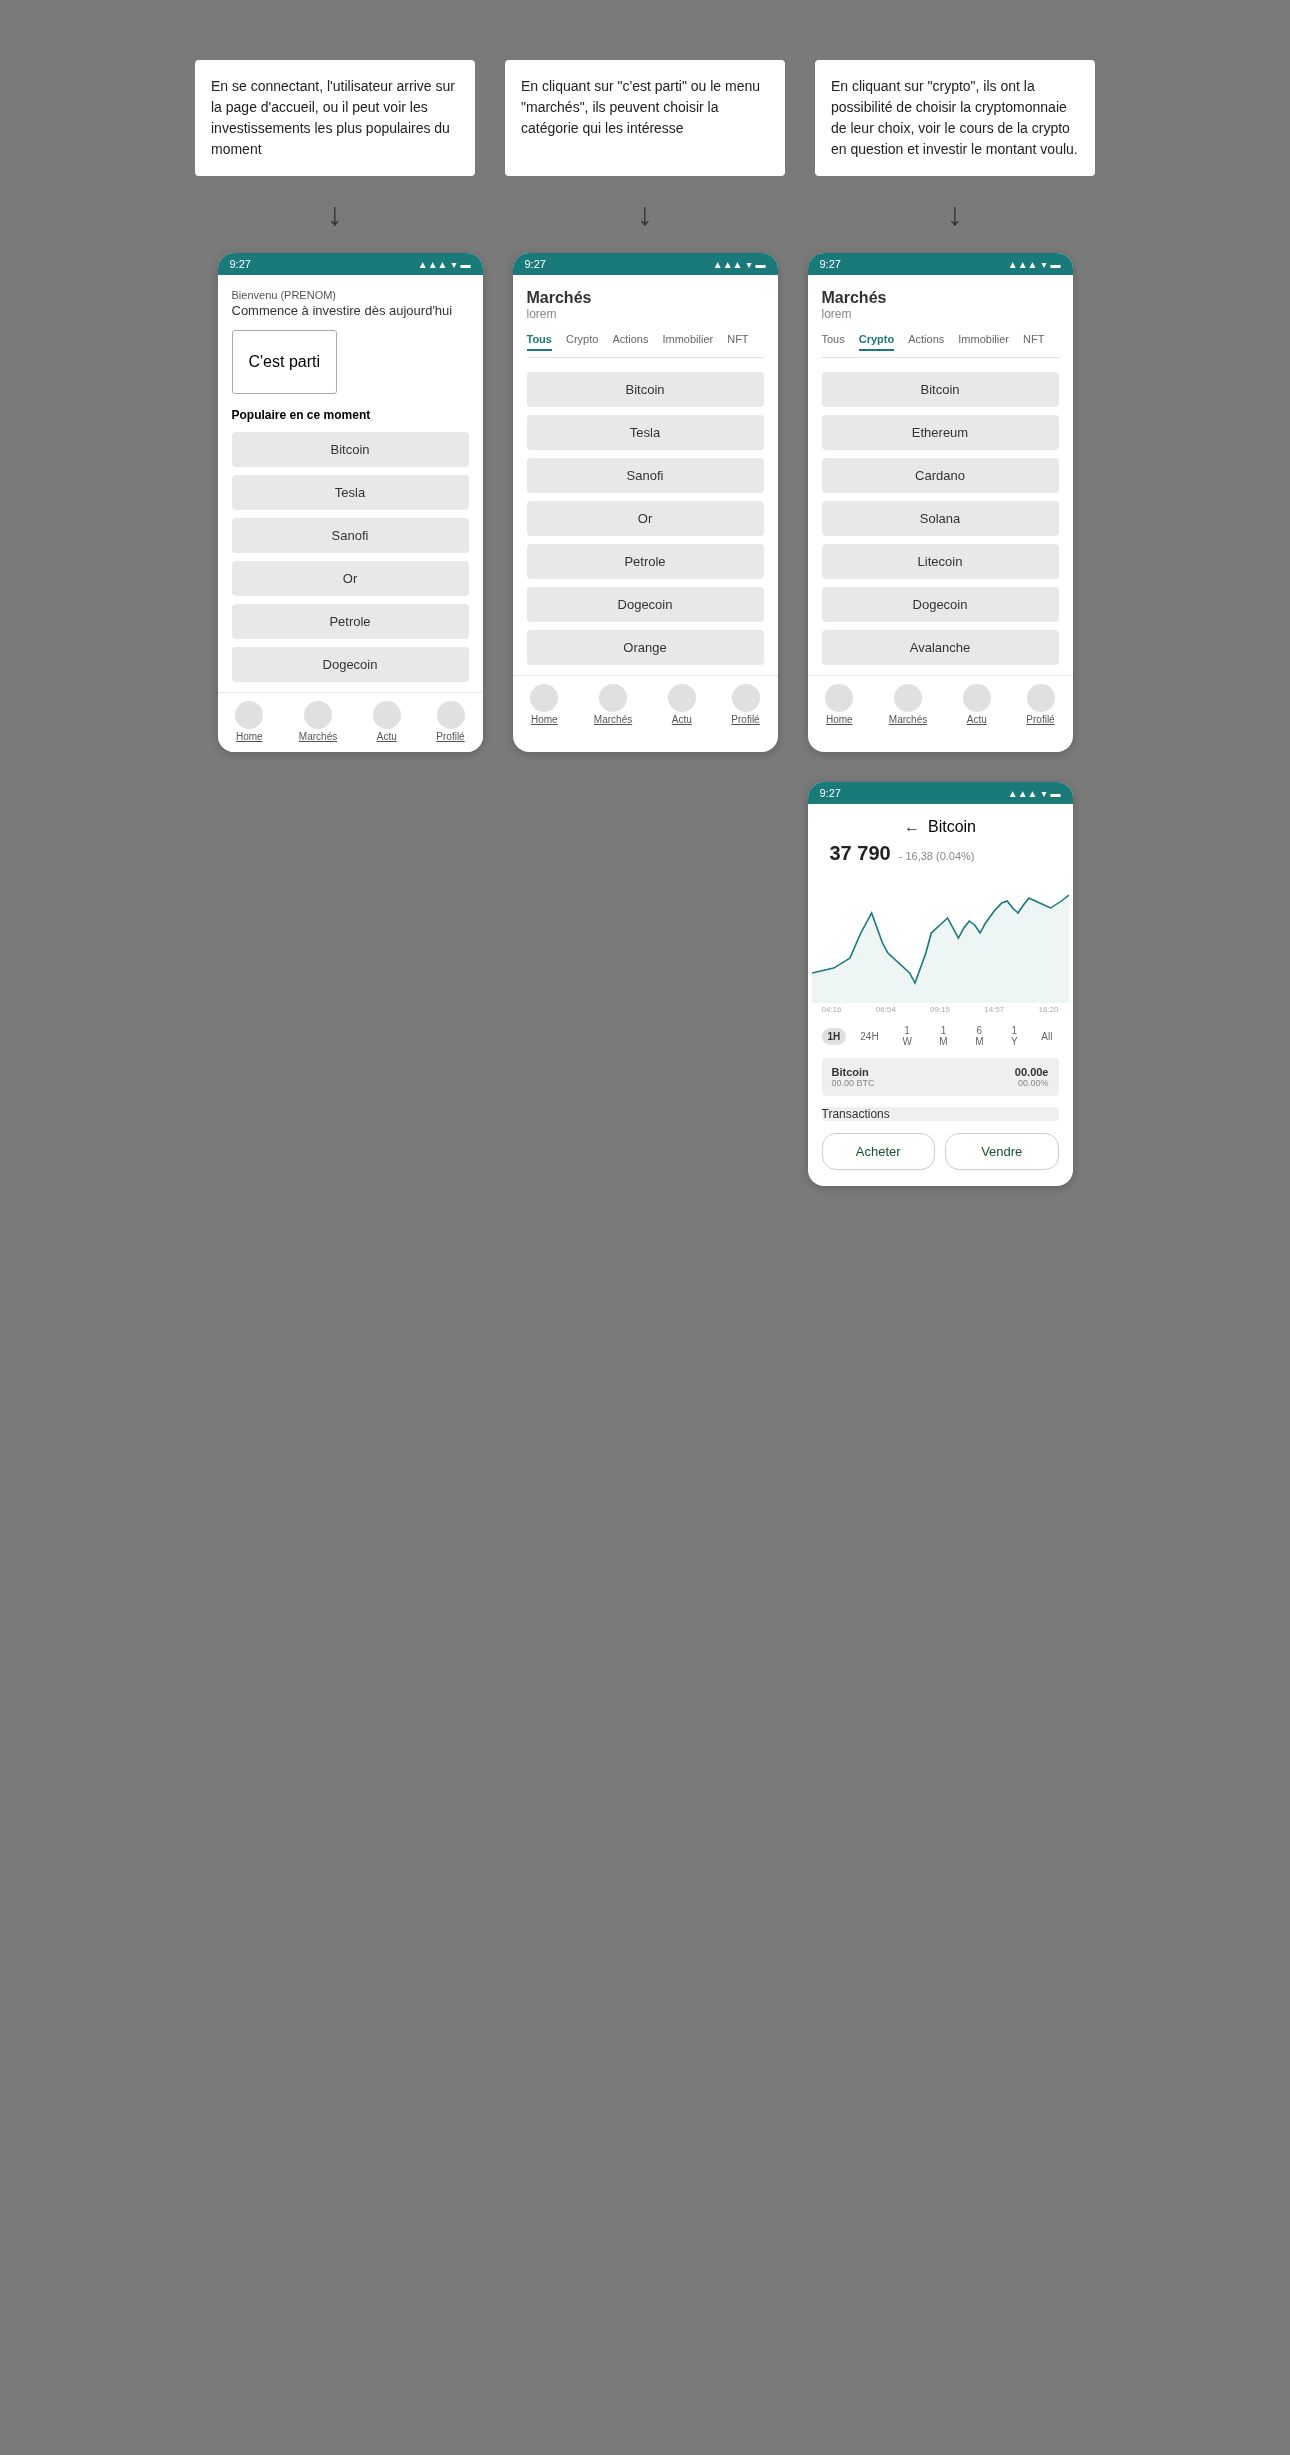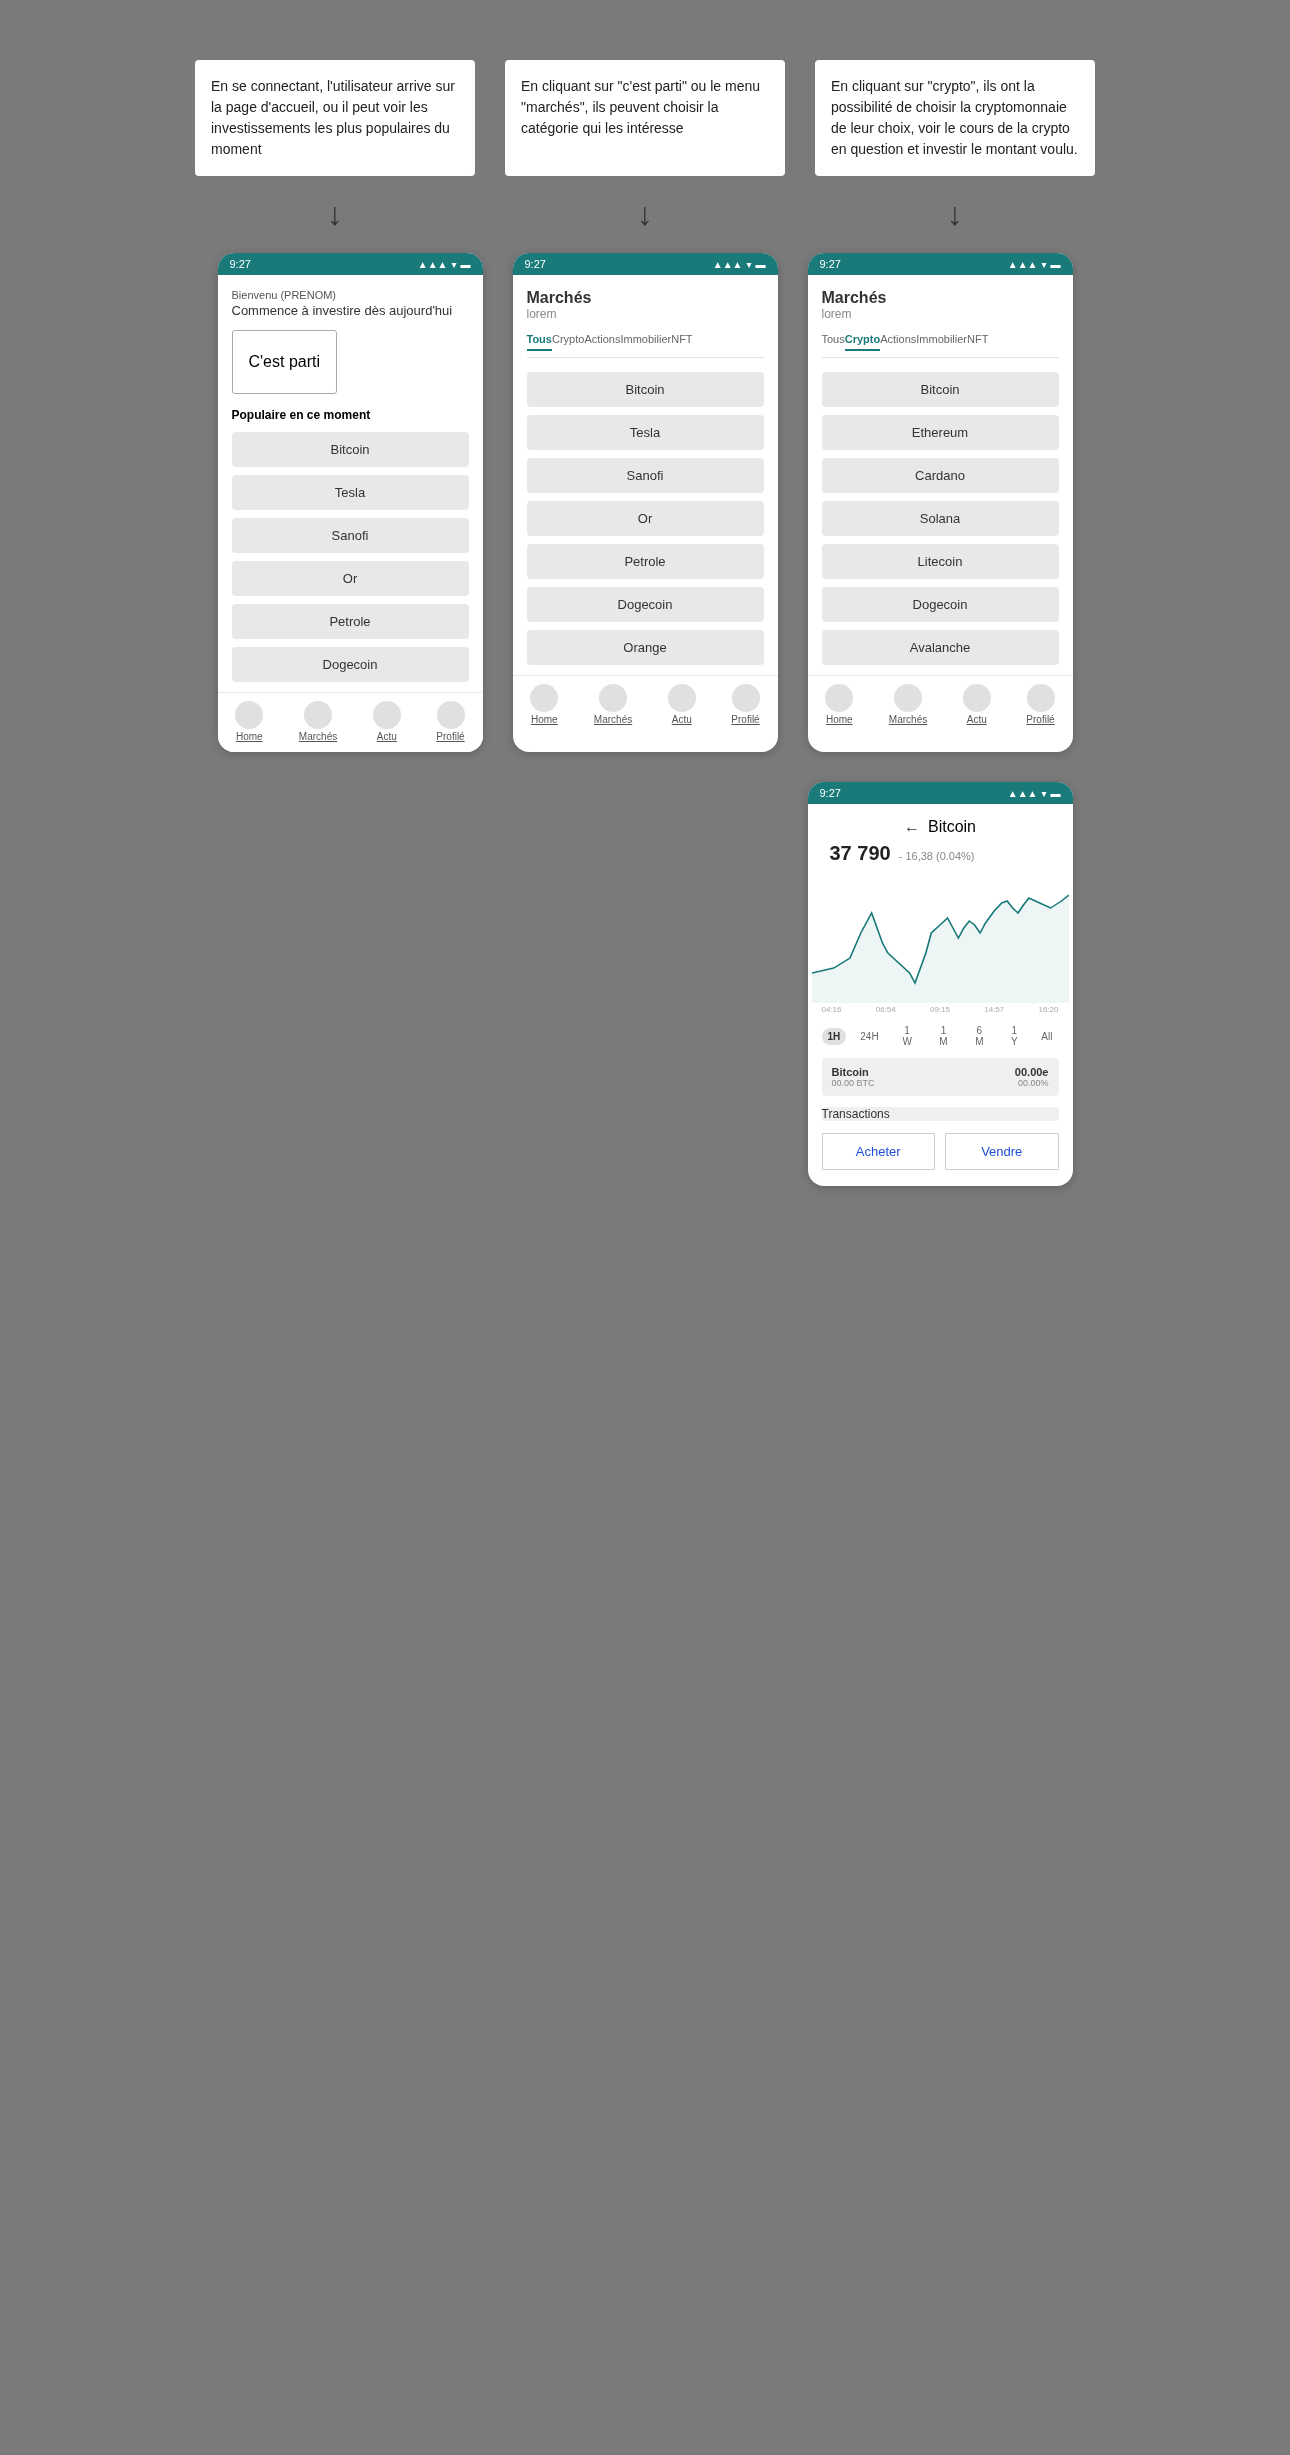--- a/index.html
+++ b/index.html
@@ -156,20 +156,21 @@
       font-size: 16px;
       color: #333;
     }
     .marche-sub {
       font-size: 12px;
       color: #888;
       margin-bottom: 12px;
     }
     .tabs-row {
       display: flex;
+      gap: 14px;
       margin-bottom: 14px;
       border-bottom: 1px solid #e0e0e0;
       padding-bottom: 6px;
     }
     .tab {
       font-size: 11px;
       color: #666;
       cursor: pointer;
       padding-bottom: 4px;
     }
@@ -290,26 +291,26 @@
       cursor: pointer;
     }
     .action-btns {
       display: flex;
       gap: 10px;
       padding: 0 14px 16px 14px;
     }
     .acheter-btn, .vendre-btn {
       flex: 1;
       padding: 10px;
-      border-radius: 1px;
+      border-radius: 14px;
       border: 1px solid #ccc;
       font-size: 13px;
       background: white;
       cursor: pointer;
-      color: #1d4ed8;
+      color: #14532d;
     }
 
     
     .bottom-row {
       display: flex;
       gap: 30px;
       justify-content: center;
       width: 100%;
       max-width: 1100px;
       margin-top: 30px;

